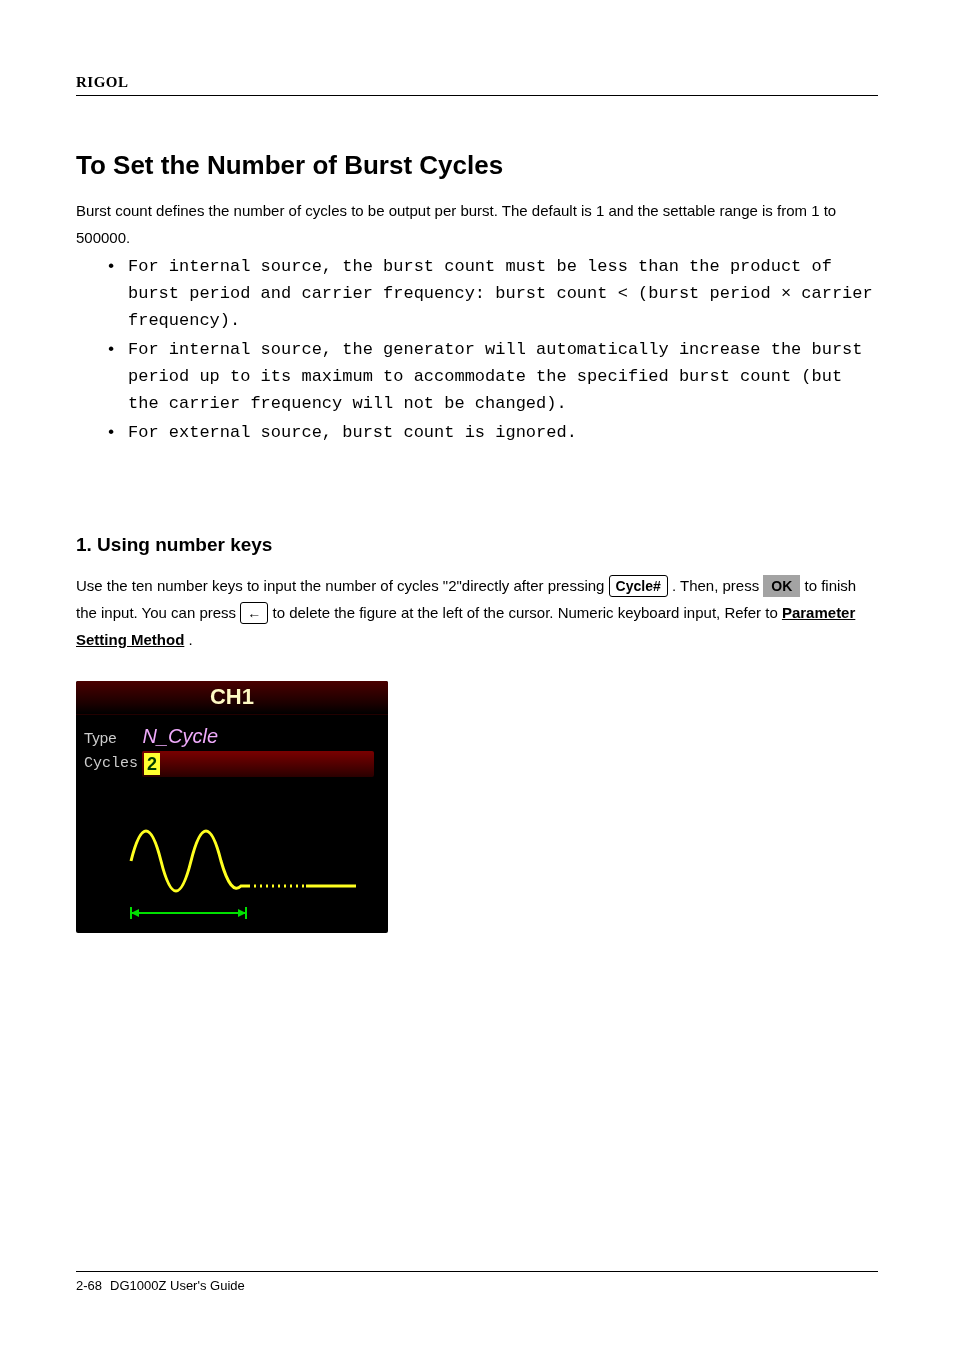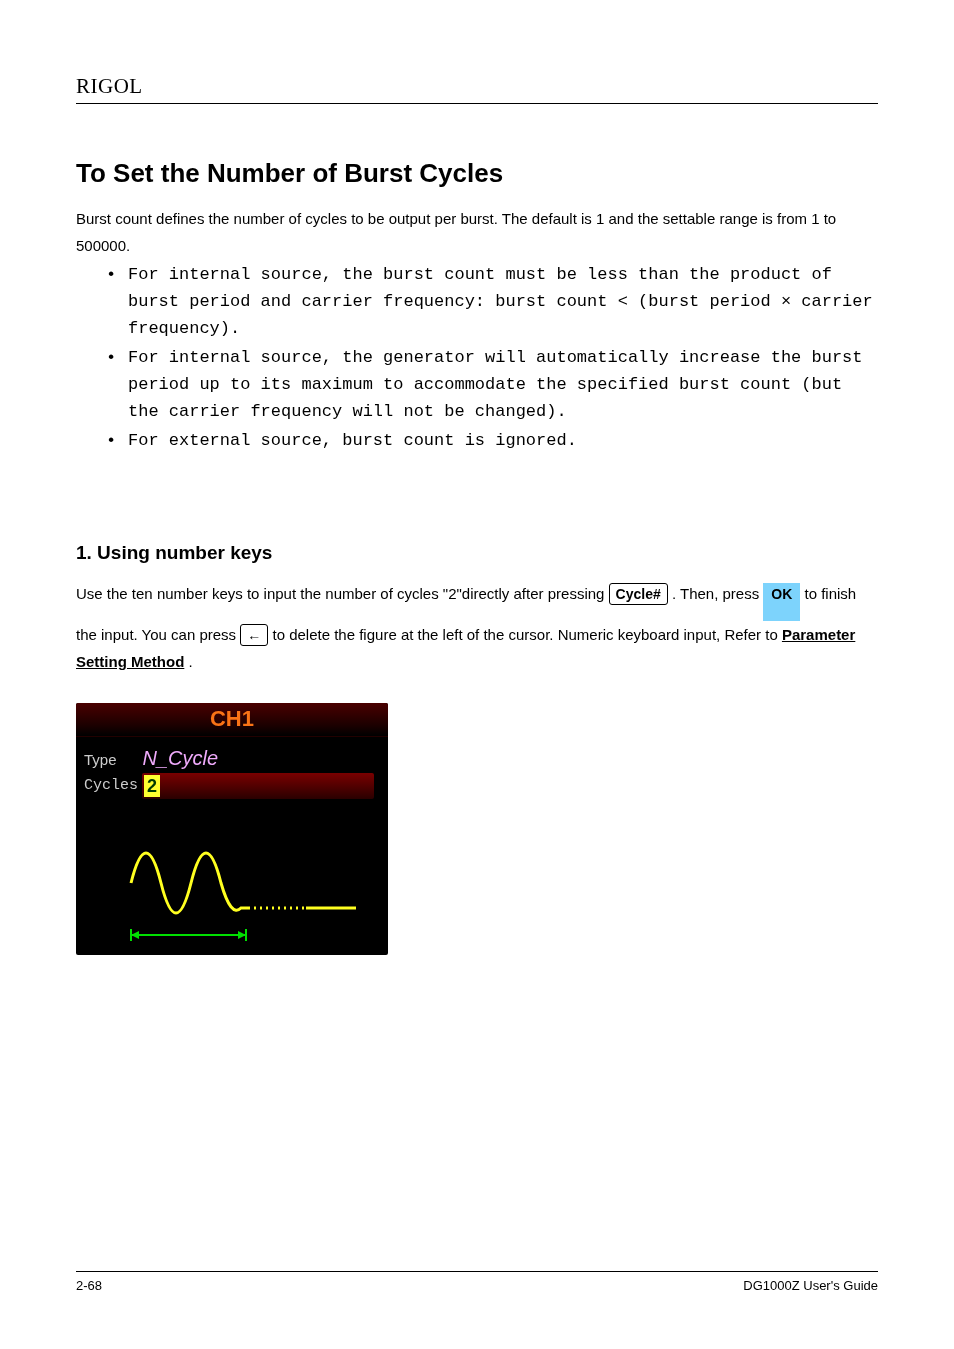--- a/index.html
+++ b/index.html
@@ -1,41 +1,41 @@
 <!DOCTYPE html>
 <html><head>
 <meta charset="utf-8">
 <style>
   * { margin: 0; padding: 0; box-sizing: border-box; }
   html, body { width: 954px; height: 1349px; background: #fff; font-family: "Times New Roman", serif; color: #000; }
   .page { padding: 74px 76px 40px 76px; position: relative; height: 100%; }
-  .hdr { font-weight: normal; font-size: 21px; letter-spacing: 0.5px; }
+  .hdr { font-weight: bold; font-size: 15px; letter-spacing: 0.5px; }
   .hr { border: none; border-top: 1.5px solid #000; margin-top: 4px; }
   .section-title { font-family: Arial, Helvetica, sans-serif; font-size: 26px; font-weight: bold; margin-top: 54px; }
   .para { font-family: Verdana, Arial, sans-serif; font-size: 15px; line-height: 27px; margin-top: 36px; }
   .para2 { font-family: Verdana, Arial, sans-serif; font-size: 15px; line-height: 27px; margin-top: 16px; }
   .keybox { display: inline-block; border: 1.2px solid #000; padding: 0 6px; height: 22px; line-height: 20px; font-size: 14px; border-radius: 3px; font-family: Verdana, Arial, sans-serif; background: #fff; }
-  .softbox { display: inline-block; background: #7dd3fc; padding: 0 8px; height: 38px; line-height: 22px; font-size: 14px; font-family: Verdana, Arial, sans-serif; }
+  .softbox { display: inline-block; background: #a3a3a3; padding: 0 8px; height: 22px; line-height: 22px; font-size: 14px; font-family: Verdana, Arial, sans-serif; }
   .listitem { font-family: Liberation Mono, monospace; font-size: 17px; line-height: 27px; margin-top: 2px; padding-left: 52px; text-indent: -22px; }
   .bullet::before { content: "•"; display: inline-block; width: 22px; text-indent: 0; }
   .bold { font-weight: bold; }
   .subhead { font-family: Arial, Helvetica, sans-serif; font-size: 19px; font-weight: bold; margin-top: 88px; }
   .lcd { width: 312px; height: 252px; background: #000; margin-top: 28px; position: relative; border-radius: 2px; overflow: hidden; }
   .lcd-top { position: absolute; left: 0; right: 0; top: 0; height: 34px; background: linear-gradient(#4a0000, #1a0000 70%, #000); border-bottom: 1px solid #200; }
-  .lcd-title { position: absolute; left: 0; right: 0; top: 3px; text-align: center; color: #f97316; font-family: Arial, sans-serif; font-weight: bold; font-size: 22px; }
+  .lcd-title { position: absolute; left: 0; right: 0; top: 3px; text-align: center; color: #fef9c3; font-family: Arial, sans-serif; font-weight: bold; font-size: 22px; }
   .lcd-row1 { position: absolute; left: 8px; top: 44px; color: #ddd; font-family: Arial, sans-serif; font-size: 16px; }
   .lcd-row1 .lbl { display: inline-block; width: 54px; color: #ccc; font-size: 15px; }
   .lcd-row1 .val { color: #f0abfc; font-size: 20px; font-style: italic; }
   .lcd-row2 { position: absolute; left: 8px; right: 10px; top: 70px; height: 26px; }
   .lcd-row2 .lbl { display: inline-block; width: 48px; color: #ccc; font-family: Liberation Mono, monospace; font-size: 15px; vertical-align: top; line-height: 26px; }
   .cycles-field { position: absolute; left: 58px; right: 4px; top: 0; height: 26px; background: linear-gradient(#7a0000, #2a0000); border-radius: 2px; }
   .cycles-digit { position: absolute; left: 2px; top: 2px; width: 16px; height: 22px; background: #ffff30; color: #003a00; font-family: Arial, sans-serif; font-size: 18px; text-align: center; line-height: 22px; font-weight: bold; }
   .footer { position: absolute; left: 76px; right: 76px; bottom: 56px; }
   .footer .hr { margin-top: 0; }
-  .footer-line { display: flex; justify-content: space-between; font-family: Verdana, Arial, sans-serif; font-size: 13px; margin-top: 6px; }
+  .footer-line { display: flex; font-family: Verdana, Arial, sans-serif; font-size: 13px; margin-top: 6px; gap: 8px; }
 </style>
 </head>
 <body>
 
 <div class="page">
   <div class="hdr">RIGOL</div>
   <hr class="hr">
 
   <div class="section-title">To Set the Number of Burst Cycles</div>
 

